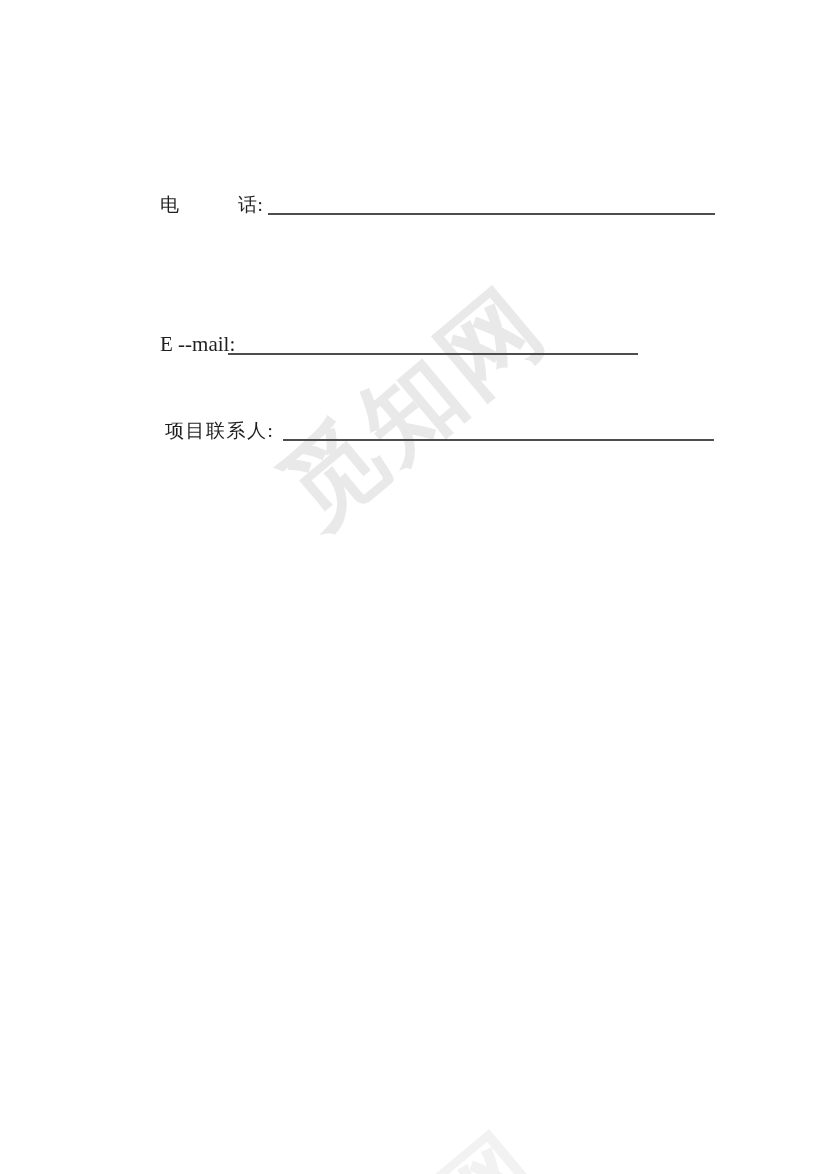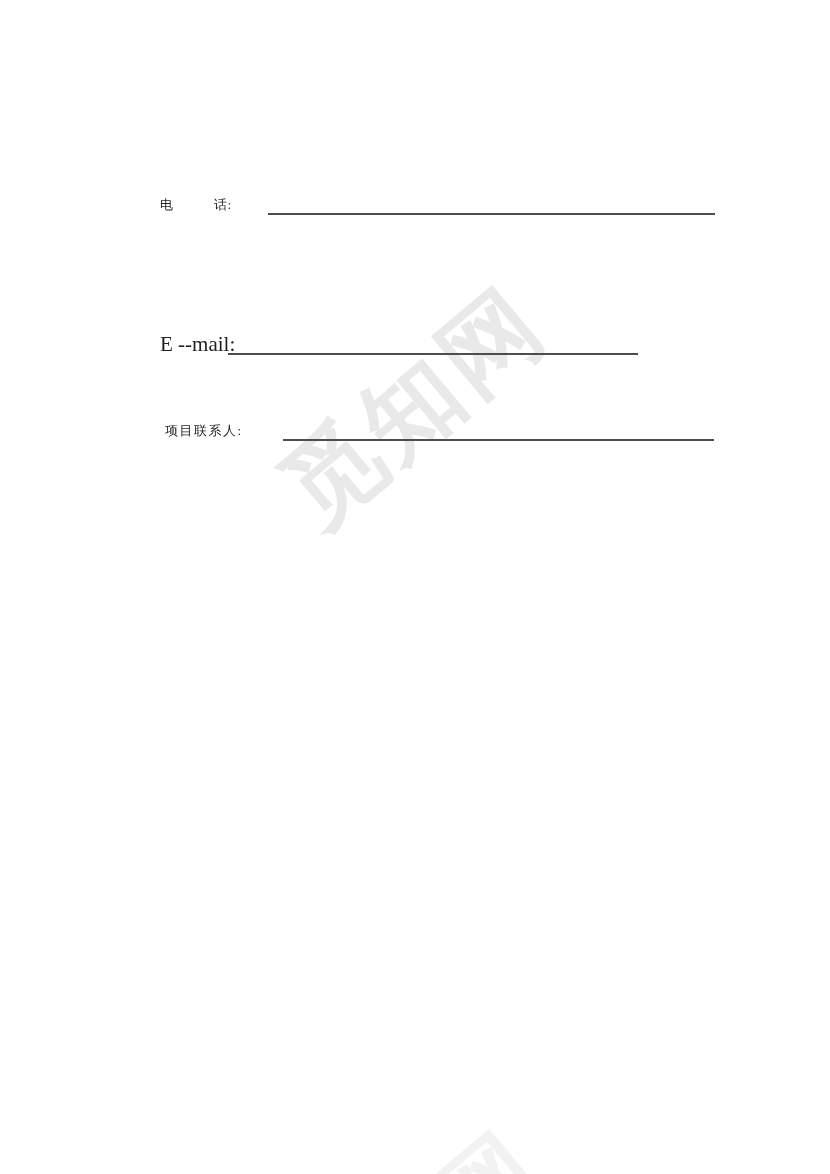--- a/index.html
+++ b/index.html
@@ -37,21 +37,21 @@
   }
   .field-row {
     position: absolute;
     display: flex;
     align-items: flex-end;
     z-index: 1;
   }
   .field-label {
     display: inline-block;
     flex: 0 0 auto;
-    font-size: 13px;
+    font-size: 19px;
     line-height: 21px;
     color: #1f1f1f;
     white-space: pre;
     letter-spacing: 0.5px;
   }
   .field-label.spaced {
     word-spacing: 3px;
   }
   .field-label.tight {
     letter-spacing: 1.5px;

